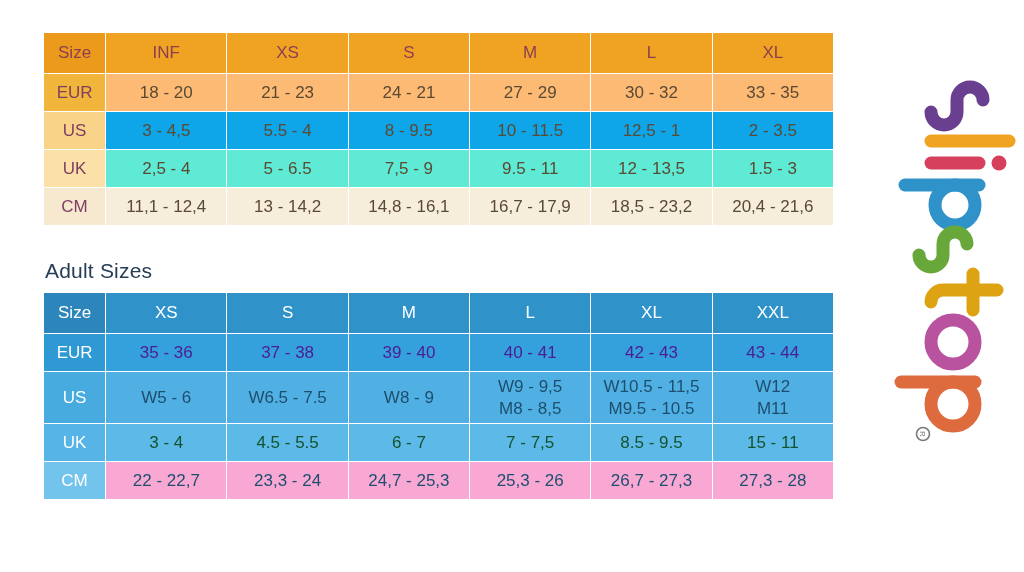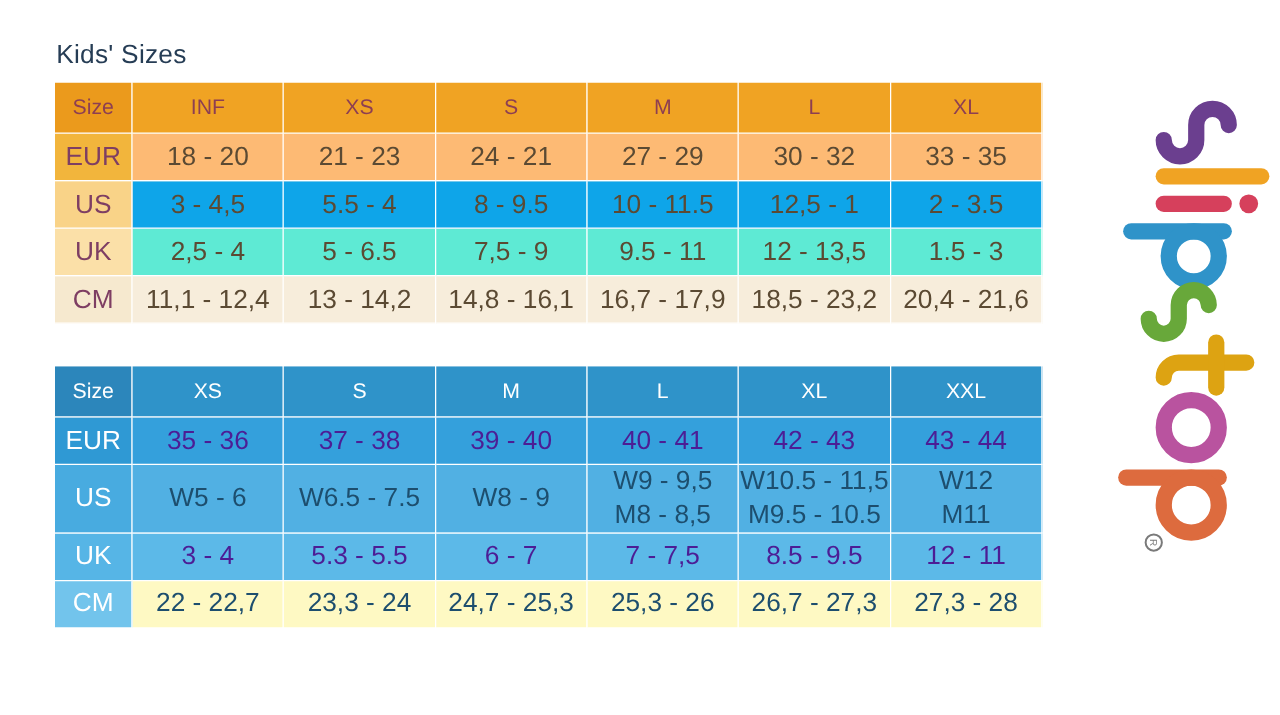--- a/index.html
+++ b/index.html
@@ -56,21 +56,21 @@
   .col-data  { width: 121px; }
 
   
   .size-table thead th {
     height: 40px;
     font-size: 17px;
   }
   
   .size-table tbody td {
     height: 37px;
-    font-size: 21px;
+    font-size: 17px;
   }
   .size-table tbody tr.tall td {
     height: 51px;
     line-height: 1.28;
   }
   .cell-two-line { white-space: pre-line; }
 
   
   .kids thead th            { background: #f0a323; color: #8d3f52; }
   .kids thead th.lbl        { background: #eb9a1c; color: #8d3f52; }
@@ -85,23 +85,23 @@
   .kids tbody tr.r4 td.lbl  { background: #f6e9cf; color: #7e3e63; }
 
   
   .adult thead th           { background: #2f93c9; color: #ffffff; }
   .adult thead th.lbl       { background: #2c86bb; color: #ffffff; }
 
   .adult tbody tr.r1 td     { background: #34a0dc; color: #4c1d95; }
   .adult tbody tr.r1 td.lbl { background: #2f99d4; color: #ffffff; }
   .adult tbody tr.r2 td     { background: #51b0e3; color: #1d4e6e; }
   .adult tbody tr.r2 td.lbl { background: #48abe0; color: #ffffff; }
-  .adult tbody tr.r3 td     { background: #5cb9e8; color: #4c1d95; }
+  .adult tbody tr.r3 td     { background: #5cb9e8; color: #14532d; }
   .adult tbody tr.r3 td.lbl { background: #56b5e6; color: #ffffff; }
-  .adult tbody tr.r4 td     { background: #fef9c3; color: #1d4e6e; }
+  .adult tbody tr.r4 td     { background: #f9a8d4; color: #1d4e6e; }
   .adult tbody tr.r4 td.lbl { background: #72c4ec; color: #ffffff; }
 
   .table-gap { height: 33px; }
 
   
   .logo-wrap {
     position: absolute;
     left: 893px;
     top: 78px;
     width: 126px;
@@ -109,21 +109,20 @@
   }
   .logo-svg { display: block; }
 </style>
 </head>
 <body>
 
 <div class="page">
 
   <div class="tables-area">
 
-    <h2 class="section-title">Kids' Sizes</h2>
 
     <table class="size-table kids">
       <colgroup>
         <col class="col-label">
           <col class="col-data">
           <col class="col-data">
           <col class="col-data">
         <col class="col-data">
           <col class="col-data">
           <col class="col-data">
@@ -174,20 +173,21 @@
           <td>14,8 - 16,1</td>
           <td>16,7 - 17,9</td>
           <td>18,5 - 23,2</td>
           <td>20,4 - 21,6</td>
         </tr>
       </tbody>
     </table>
 
     <div class="table-gap"></div>
 
+    <h2 class="section-title">Adult Sizes</h2>
 
     <table class="size-table adult">
       <colgroup>
         <col class="col-label">
           <col class="col-data">
           <col class="col-data">
           <col class="col-data">
         <col class="col-data">
           <col class="col-data">
           <col class="col-data">
@@ -221,25 +221,25 @@
           <td class="cell-two-line">W9 - 9,5
 M8 - 8,5</td>
           <td class="cell-two-line">W10.5 - 11,5
 M9.5 - 10.5</td>
           <td class="cell-two-line">W12
 M11</td>
         </tr>
         <tr class="r3">
           <td class="lbl">UK</td>
           <td>3 - 4</td>
-          <td>5.3 - 5.5</td>
+          <td>4.5 - 5.5</td>
           <td>6 - 7</td>
           <td>7 - 7,5</td>
           <td>8.5 - 9.5</td>
-          <td>12 - 11</td>
+          <td>15 - 11</td>
         </tr>
         <tr class="r4">
           <td class="lbl">CM</td>
           <td>22 - 22,7</td>
           <td>23,3 - 24</td>
           <td>24,7 - 25,3</td>
           <td>25,3 - 26</td>
           <td>26,7 - 27,3</td>
           <td>27,3 - 28</td>
         </tr>

